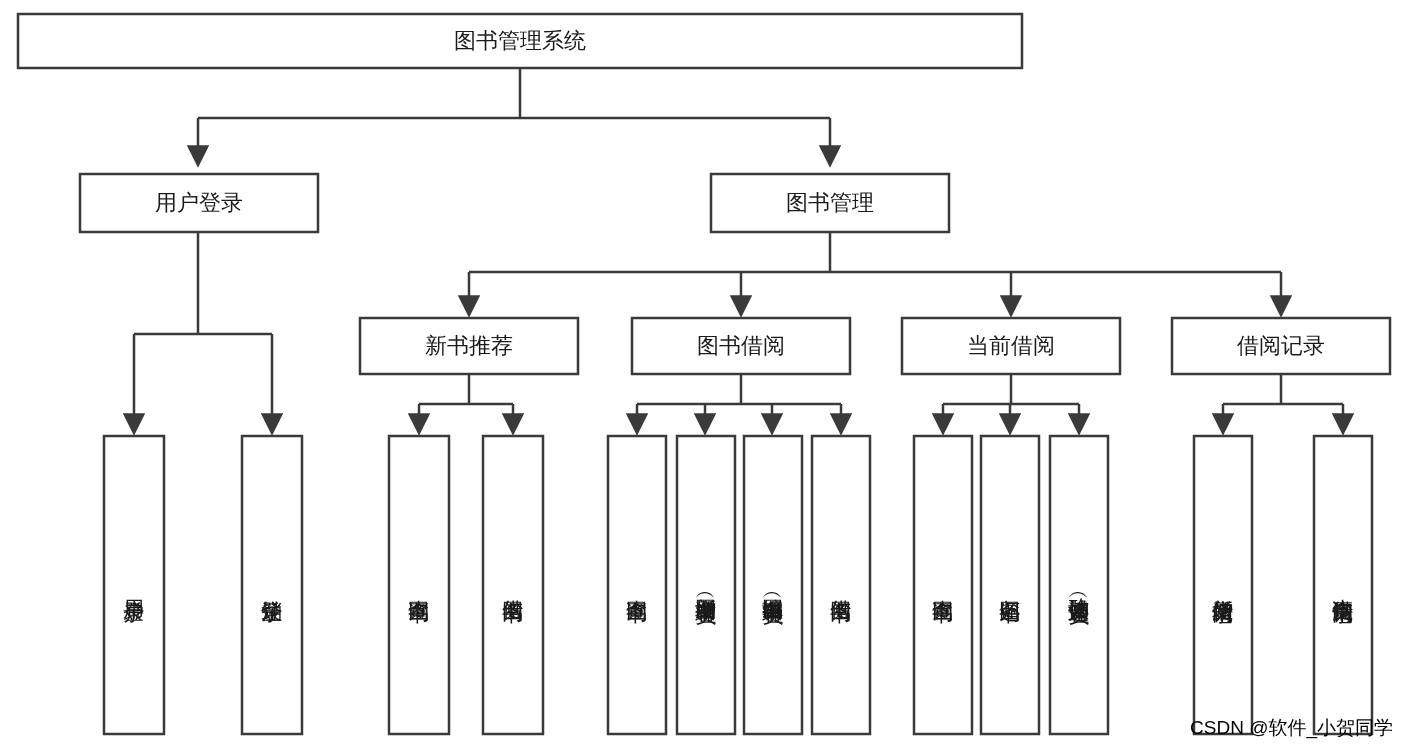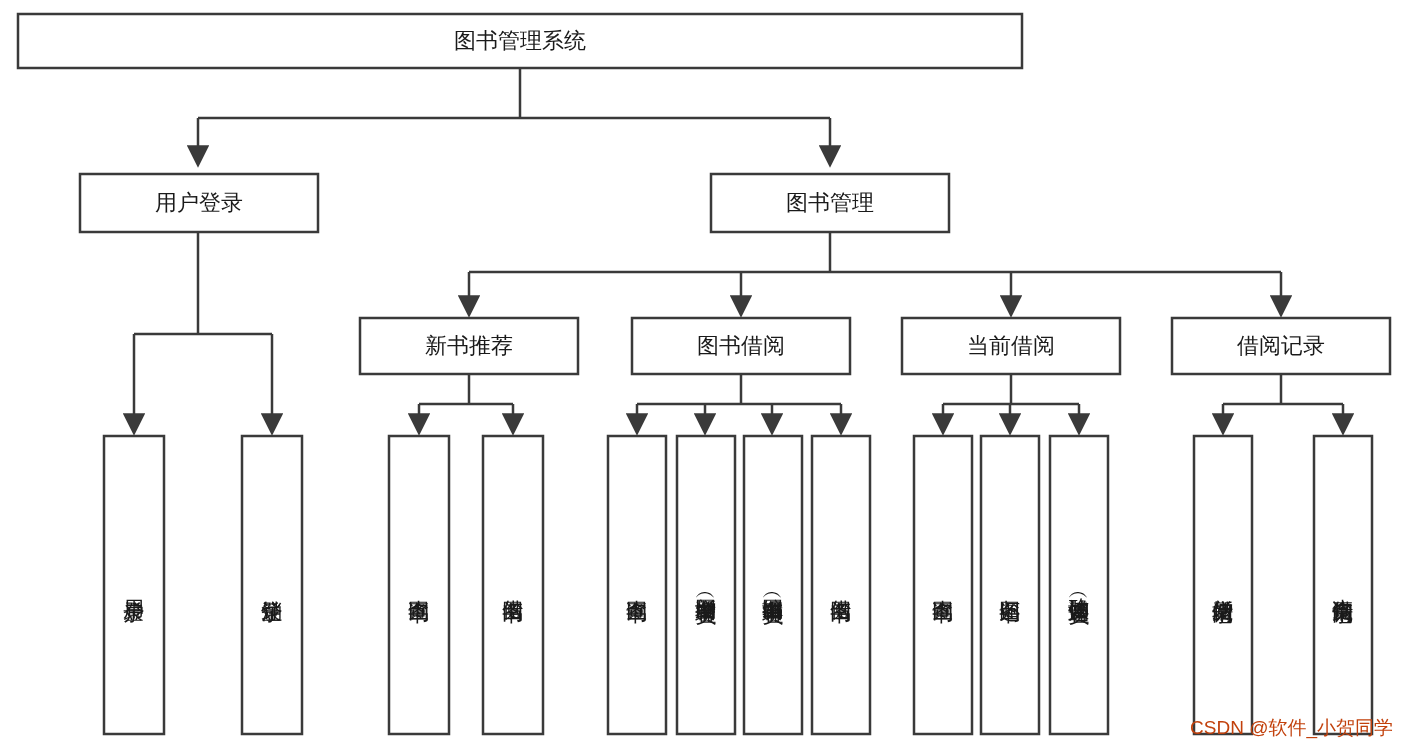--- a/index.html
+++ b/index.html
@@ -56,21 +56,21 @@
   .arrow-head {
     fill: #3a3a3a;
     stroke: none;
   }
   .watermark {
     position: absolute;
     right: 12px;
     bottom: 6px;
     font-family: "Liberation Sans", "DejaVu Sans", sans-serif;
     font-size: 19px;
-    color: #c2410c;
+    color: #000000;
     white-space: nowrap;
     pointer-events: none;
   }
 </style>
 </head>
 <body>
 
 <svg id="canvas" viewBox="0 0 1405 747">
   <defs>
     <marker id="arrow" viewBox="0 0 12 12" refX="10" refY="6" markerWidth="9" markerHeight="9" orient="auto-start-reverse">

